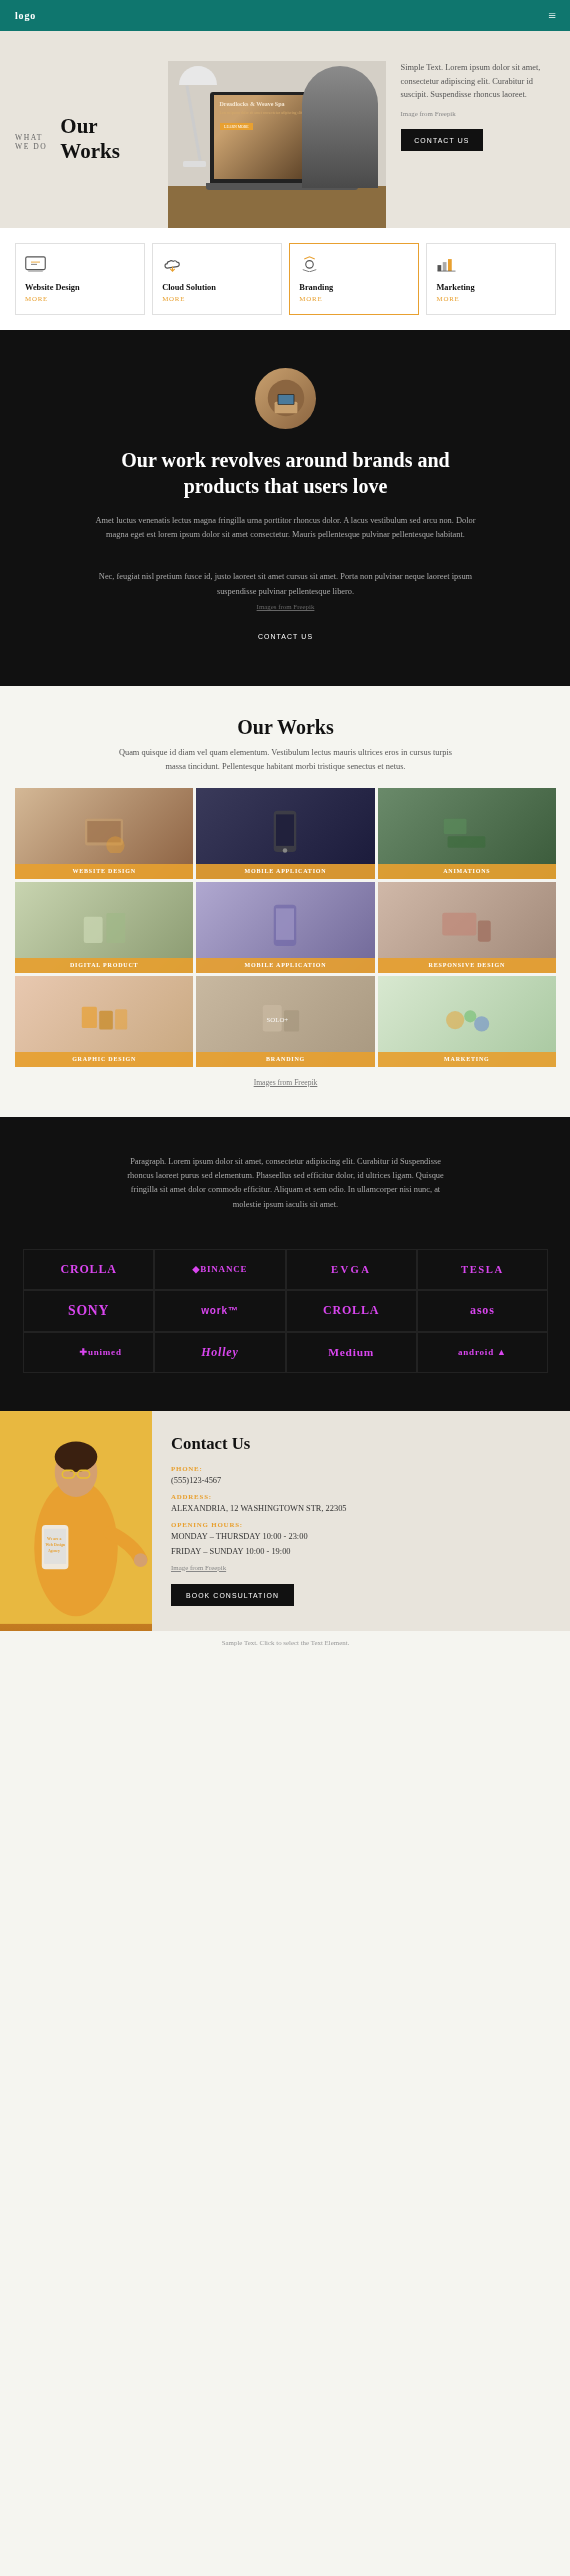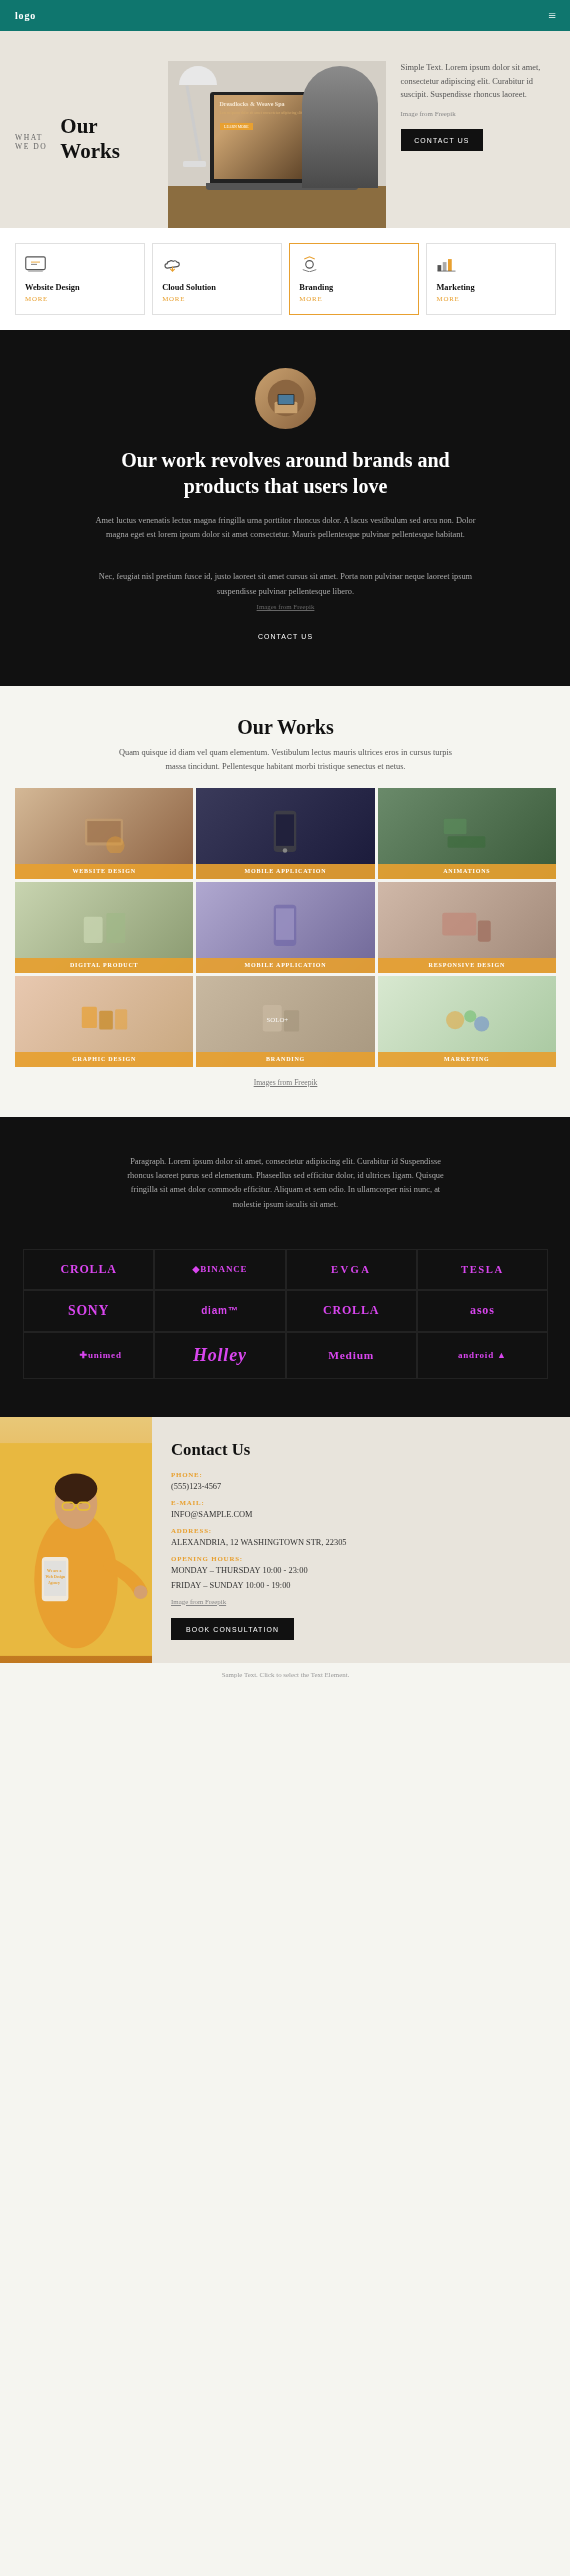--- a/index.html
+++ b/index.html
@@ -275,21 +275,21 @@
     }
     .logo-item span.logo-crolla { font-family: serif; font-size: 12px; }
     .logo-item span.logo-binance { font-size: 9px; }
     .logo-item span.logo-evga { letter-spacing: 2.3px; }
     .logo-item span.logo-tesla { letter-spacing: 1.5px; }
     .logo-item span.logo-sony { font-size: 13.7px; font-weight: 900; }
     .logo-item span.logo-crocs { font-family: sans-serif; font-size: 10px; }
     .logo-item span.logo-crolla2 { font-family: serif; font-size: 12px; }
     .logo-item span.logo-asos { font-size: 12px; letter-spacing: 0.8px; }
     .logo-item span.logo-unimed { font-size: 9px; margin-left: 24px; }
-    .logo-item span.logo-holley { font-size: 18px; font-style: italic; font-family: serif; }
+    .logo-item span.logo-holley { font-size: 12px; font-style: italic; font-family: serif; }
     .logo-item span.logo-medium { font-size: 11.4px; }
     .logo-item span.logo-android { font-size: 9px; }
 
     
     .contact-section {
       background: #e8e4dc;
       display: flex;
       align-items: stretch;
       padding: 0;
       min-height: 190px;
@@ -673,21 +673,21 @@
     <div class="logo-item">
         <span class="logo-evga">EVGA</span>
       </div>
     <div class="logo-item">
         <span class="logo-tesla">TESLA</span>
       </div>
     <div class="logo-item">
         <span class="logo-sony">SONY</span>
       </div>
     <div class="logo-item">
-        <span class="logo-crocs">diam™</span>
+        <span class="logo-crocs">work™</span>
       </div>
     <div class="logo-item">
         <span class="logo-crolla2">CROLLA</span>
       </div>
     <div class="logo-item">
         <span class="logo-asos">asos</span>
       </div>
     <div class="logo-item">
         <span class="logo-unimed">✚unimed</span>
       </div>
@@ -732,24 +732,20 @@
       </svg>
     </div>
   </div>
   <div class="contact-info">
     <h2>Contact Us</h2>
     <div class="contact-row">
       <span class="label">PHONE:</span>
       <span class="value">(555)123-4567</span>
     </div>
     <div class="contact-row">
-      <span class="label">E-MAIL:</span>
-      <span class="value">INFO@SAMPLE.COM</span>
-    </div>
-    <div class="contact-row">
       <span class="label">ADDRESS:</span>
       <span class="value">ALEXANDRIA, 12 WASHINGTOWN STR, 22305</span>
     </div>
     <div class="contact-row">
       <span class="label">OPENING HOURS:</span>
       <span class="value">MONDAY – THURSDAY 10:00 - 23:00</span><br>
       <span class="value">FRIDAY – SUNDAY 10:00 - 19:00</span>
     </div>
     <p class="contact-credit">Image from Freepik</p>
     <button class="btn-dark-sm">BOOK CONSULTATION</button>

